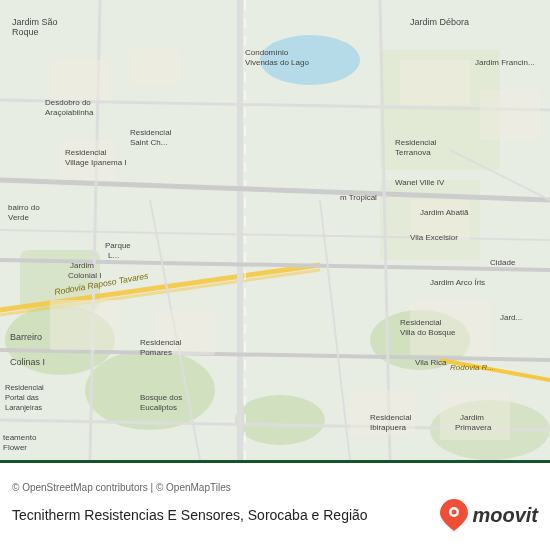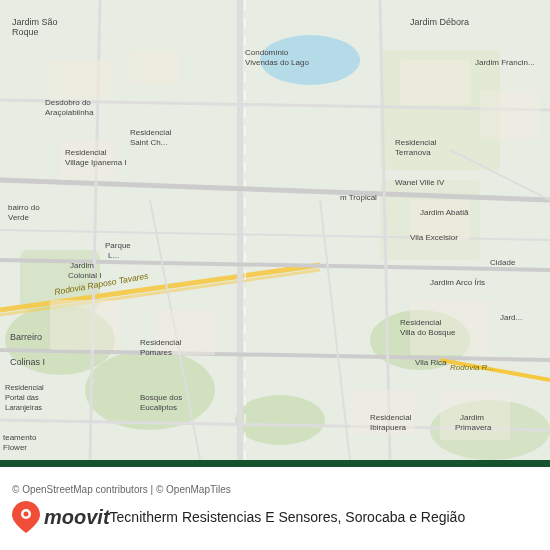--- a/index.html
+++ b/index.html
@@ -18,21 +18,21 @@
       position: relative;
       overflow: hidden;
       background-color: #c2410c;
     }
 
     
     #bottom-bar {
       width: 550px;
       height: 90px;
       background: white;
-      border-top: 7px solid #14532d;
+      border-top: 3px solid #14532d;
       display: flex;
       flex-direction: column;
       justify-content: center;
       padding: 8px 12px;
     }
 
     #attribution {
       font-size: 10px;
       color: #666;
       margin-bottom: 6px;
@@ -227,24 +227,24 @@
   </svg>
 
   
 </div>
 
 <div id="bottom-bar">
   <div id="attribution">
     <span>© OpenStreetMap contributors | © OpenMapTiles</span>
   </div>
   <div id="location-info">
+    <div id="location-name">Tecnitherm Resistencias E Sensores, Sorocaba e Região</div>
     <div id="moovit-logo">
 
       <svg width="28" height="32" viewBox="0 0 28 32">
         <path d="M14 0 C6.3 0 0 6.3 0 14 C0 22 14 32 14 32 C14 32 28 22 28 14 C28 6.3 21.7 0 14 0Z" fill="#f04e37"></path>
         <circle cx="14" cy="13" r="5" fill="white"></circle>
         <circle cx="14" cy="13" r="2.5" fill="#f04e37"></circle>
       </svg>
       <span class="moovit-text">moovit</span>
     </div>
-    <div id="location-name">Tecnitherm Resistencias E Sensores, Sorocaba e Região</div>
   </div>
 </div>
 
 </body></html>

